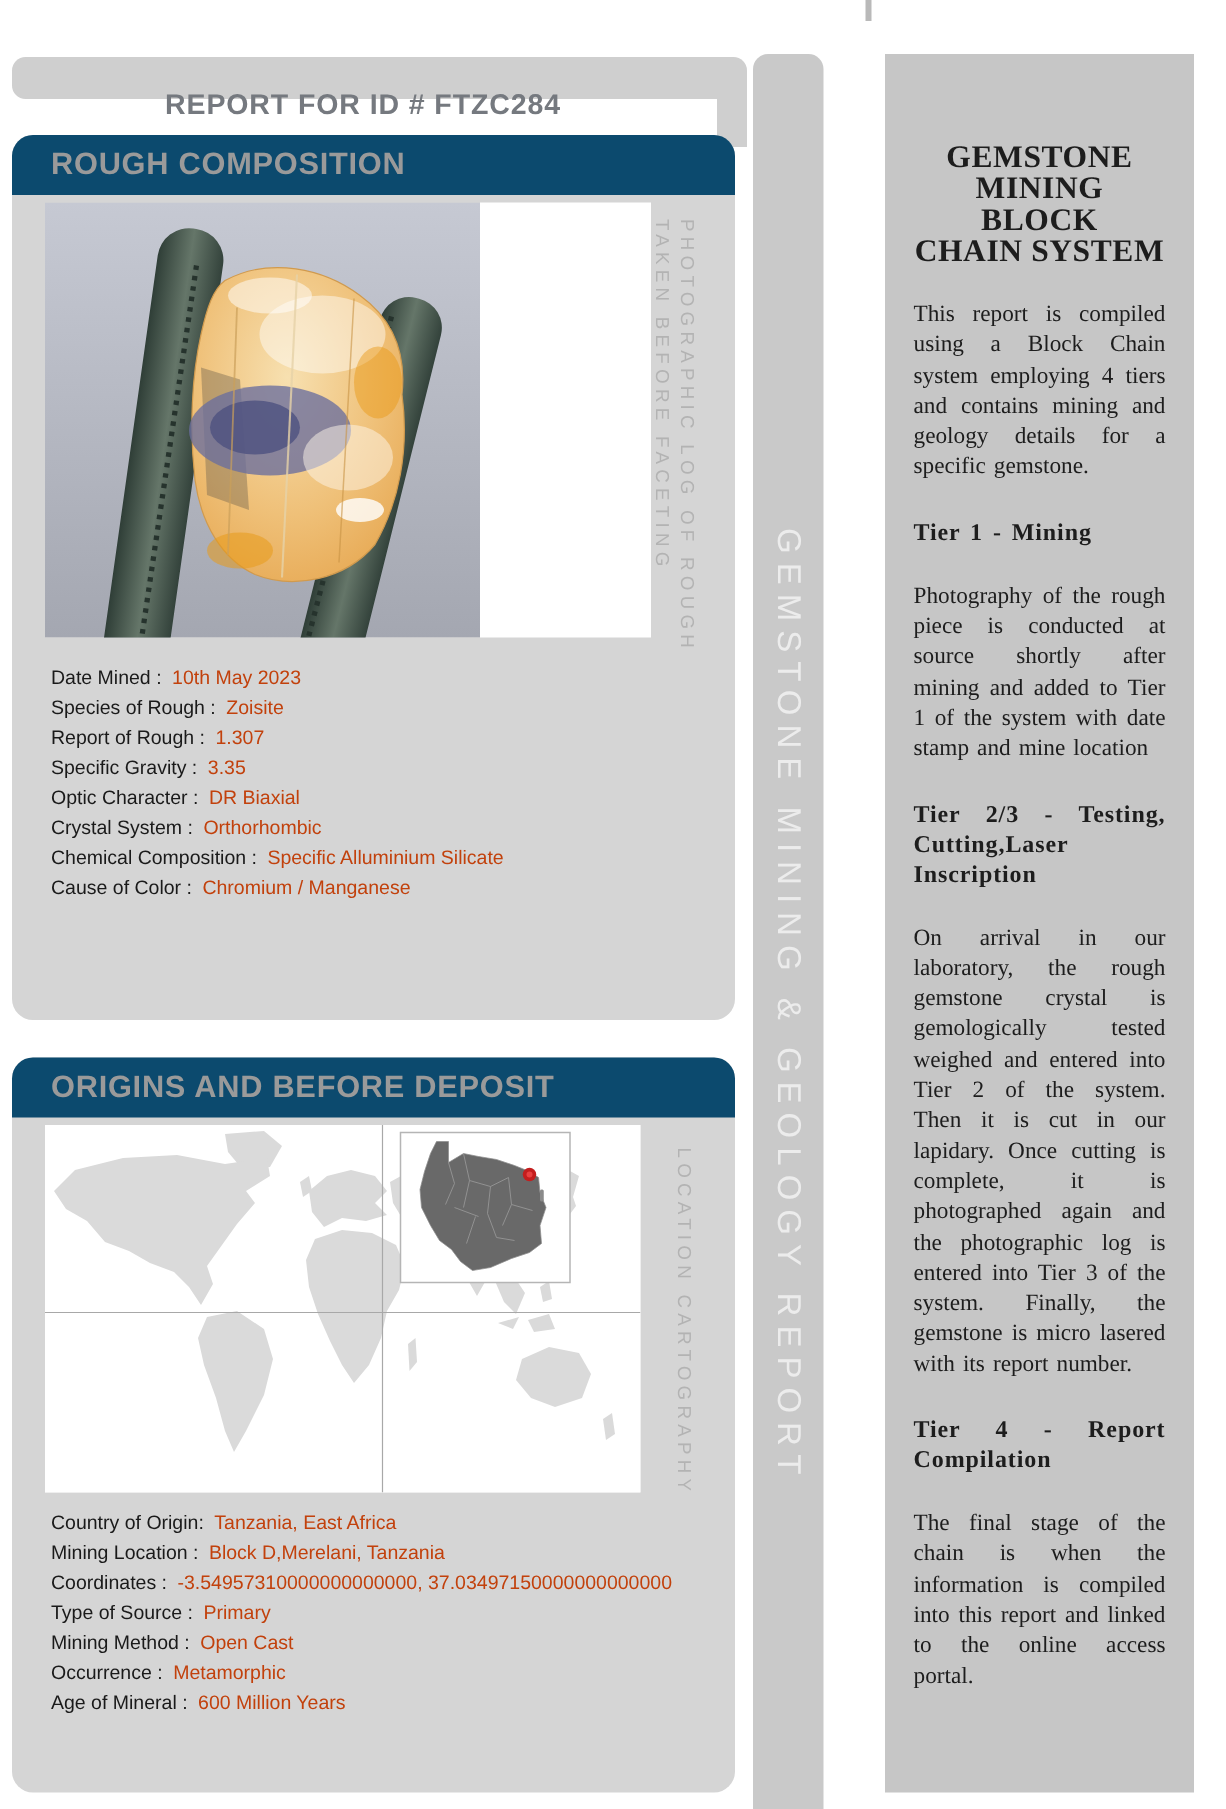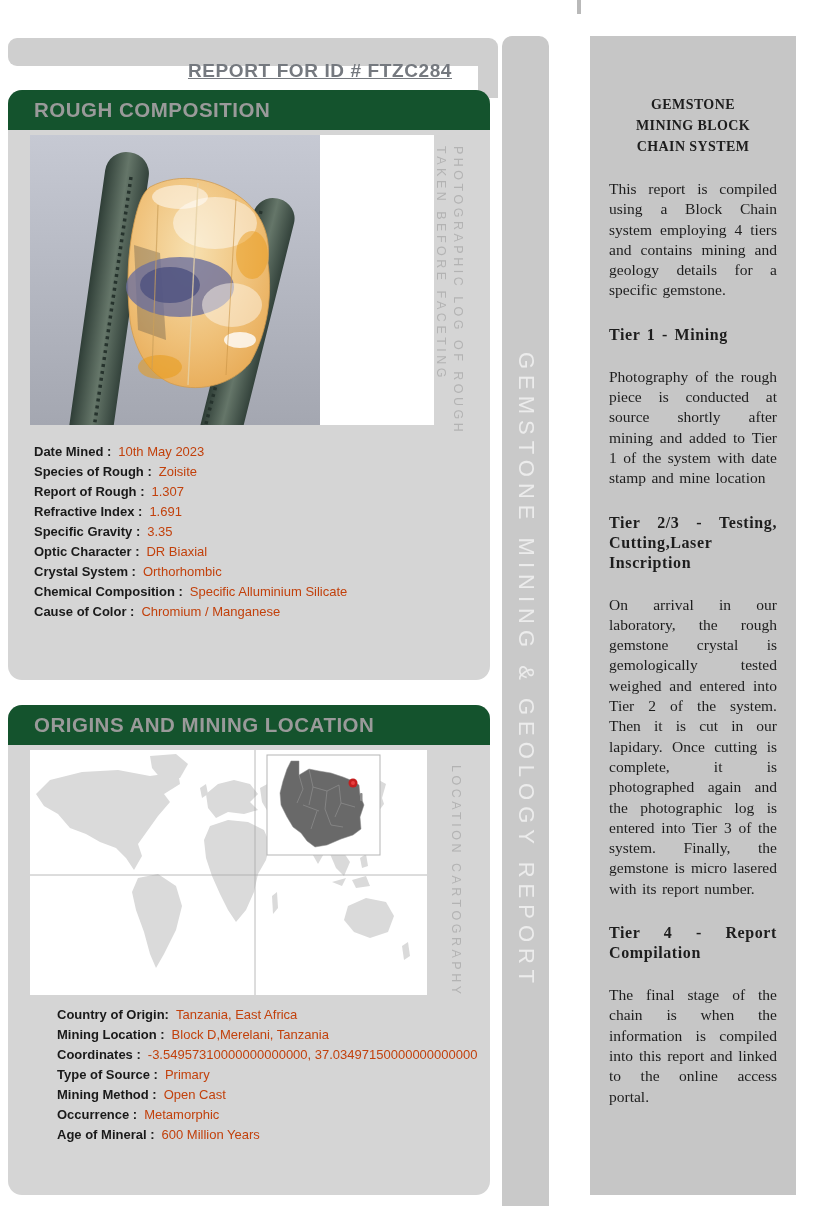--- a/index.html
+++ b/index.html
@@ -4,54 +4,54 @@
 <style>
   html,body{margin:0;padding:0;background:#ffffff;}
   #screen{position:relative;width:817px;height:1206px;background:#ffffff;overflow:hidden;
           font-family:"Liberation Sans",sans-serif;}
 
   .top-tick{position:absolute;left:577px;top:0;width:4px;height:14px;background:#b9b9b9;}
 
   .top-bar{position:absolute;left:8px;top:38px;width:490px;height:28px;background:#cfcfcf;border-radius:9px;}
   .top-bar-tail{position:absolute;left:478px;top:50px;width:20px;height:48px;background:#cfcfcf;}
 
-  .report-title{position:absolute;left:110px;top:60px;width:420px;text-align:center;
-                font-size:19px;font-weight:700;color:#75797f;letter-spacing:.6px;text-decoration:underline;}
+  .report-title{position:absolute;left:110px;top:60px;width:420px;text-align:left;
+                font-size:19px;font-weight:700;color:#75797f;letter-spacing:.6px;}
 
   .panel{position:absolute;left:8px;width:482px;background:#d5d5d5;border-radius:14px;}
   #panel1{top:90px;height:590px;}
   #panel2{top:705px;height:490px;}
-  .panel-header{position:absolute;top:0;left:0;right:0;height:40px;background:#14532d;
+  .panel-header{position:absolute;top:0;left:0;right:0;height:40px;background:#0c4a6e;
                 border-radius:14px 14px 0 0;display:flex;align-items:center;padding-left:26px;box-sizing:border-box;}
   .panel-title{font-size:20.5px;font-weight:700;color:#9a9a9a;letter-spacing:.5px;}
 
   .photo-svg{position:absolute;left:22px;top:45px;display:block;}
   .photo-spacer{position:absolute;left:312px;top:45px;width:114px;height:290px;background:#ffffff;}
 
   .v-caption{color:#b3b3b3;font-size:12.5px;letter-spacing:3.5px;writing-mode:vertical-rl;white-space:nowrap;}
   #caption1{position:absolute;left:424px;top:56px;}
   #caption1 div{line-height:17px;}
   #caption2{position:absolute;left:441px;top:60px;}
 
   .fields{position:absolute;left:26px;font-size:13px;color:#141414;white-space:nowrap;}
   #panel1 .fields{top:352px;}
-  #panel2 .fields{top:300px;margin-left:23px;}
+  #panel2 .fields{top:300px;}
   .field-row{height:20px;line-height:20px;}
-  .flabel{font-weight:700;color:#1a1a1a;}
+  .flabel{font-weight:400;color:#1a1a1a;}
   .fvalue{margin-left:7px;color:#c2410c;}
 
   .map-svg{position:absolute;left:22px;top:45px;display:block;background:#ffffff;}
 
   .spine{position:absolute;left:502px;top:36px;width:47px;height:1170px;background:#c9c9c9;border-radius:10px 10px 0 0;}
   .spine-label{position:absolute;top:316px;left:50%;transform:translateX(-50%);
                writing-mode:vertical-rl;font-size:22px;letter-spacing:6px;color:#ececec;white-space:nowrap;}
 
   .bc-panel{position:absolute;left:590px;top:36px;width:206px;height:1159px;background:#c6c6c6;
             font-family:"Liberation Serif",serif;color:#1d1d1d;padding:58px 19px 0;box-sizing:border-box;}
-  .bc-title{font-weight:700;font-size:14px;line-height:21px;text-align:center;letter-spacing:.4px;margin:0 0 22px;}
+  .bc-title{font-weight:700;font-size:21px;line-height:21px;text-align:center;letter-spacing:.4px;margin:0 0 22px;}
   .bc-p{font-size:15.5px;line-height:20.3px;text-align:justify;word-spacing:1.5px;margin:0 0 24px;}
   .bc-h{font-weight:700;font-size:16px;line-height:20px;text-align:justify;word-spacing:2px;
         letter-spacing:.6px;margin:3px 0 22px;}
 </style>
 </head>
 <body>
 
 <div id="screen">
 
   <div class="top-tick"></div>
@@ -122,23 +122,20 @@
         </div>
 
         <div class="field-row">
           <span class="flabel">Species of Rough :</span><span class="fvalue">Zoisite</span>
         </div>
 
         <div class="field-row">
           <span class="flabel">Report of Rough :</span><span class="fvalue">1.307</span>
         </div>
 
-        <div class="field-row">
-          <span class="flabel">Refractive Index :</span><span class="fvalue">1.691</span>
-        </div>
 
         <div class="field-row">
           <span class="flabel">Specific Gravity :</span><span class="fvalue">3.35</span>
         </div>
 
         <div class="field-row">
           <span class="flabel">Optic Character :</span><span class="fvalue">DR Biaxial</span>
         </div>
 
         <div class="field-row">
@@ -150,21 +147,21 @@
         </div>
 
         <div class="field-row">
           <span class="flabel">Cause of Color :</span><span class="fvalue">Chromium / Manganese</span>
         </div>
       </div>
   </section>
 
   <section class="panel" id="panel2">
     <div class="panel-header">
-      <span class="panel-title">ORIGINS AND MINING LOCATION</span>
+      <span class="panel-title">ORIGINS AND BEFORE DEPOSIT</span>
     </div>
 
     <svg class="map-svg" width="397" height="245" viewBox="0 0 397 245">
       <rect x="0" y="0" width="397" height="245" fill="#ffffff"></rect>
       <g fill="#dadada" stroke="none">
         <path d="M120,6 L146,4 L158,14 L150,28 L132,30 L122,18 Z"></path>
         <path d="M6,44 L20,30 L52,22 L88,20 L120,26 L148,22 L150,34 L134,44 L140,52 L128,66 L118,80
                  L108,94 L112,106 L104,120 L96,108 L86,98 L70,92 L56,84 L40,78 L28,64 L14,56 Z"></path>
         <path d="M108,128 L128,124 L146,136 L152,156 L146,180 L134,204 L126,218 L120,204 L114,182 L106,160 L102,142 Z"></path>
         <path d="M170,38 L176,34 L178,44 L172,48 Z"></path>

